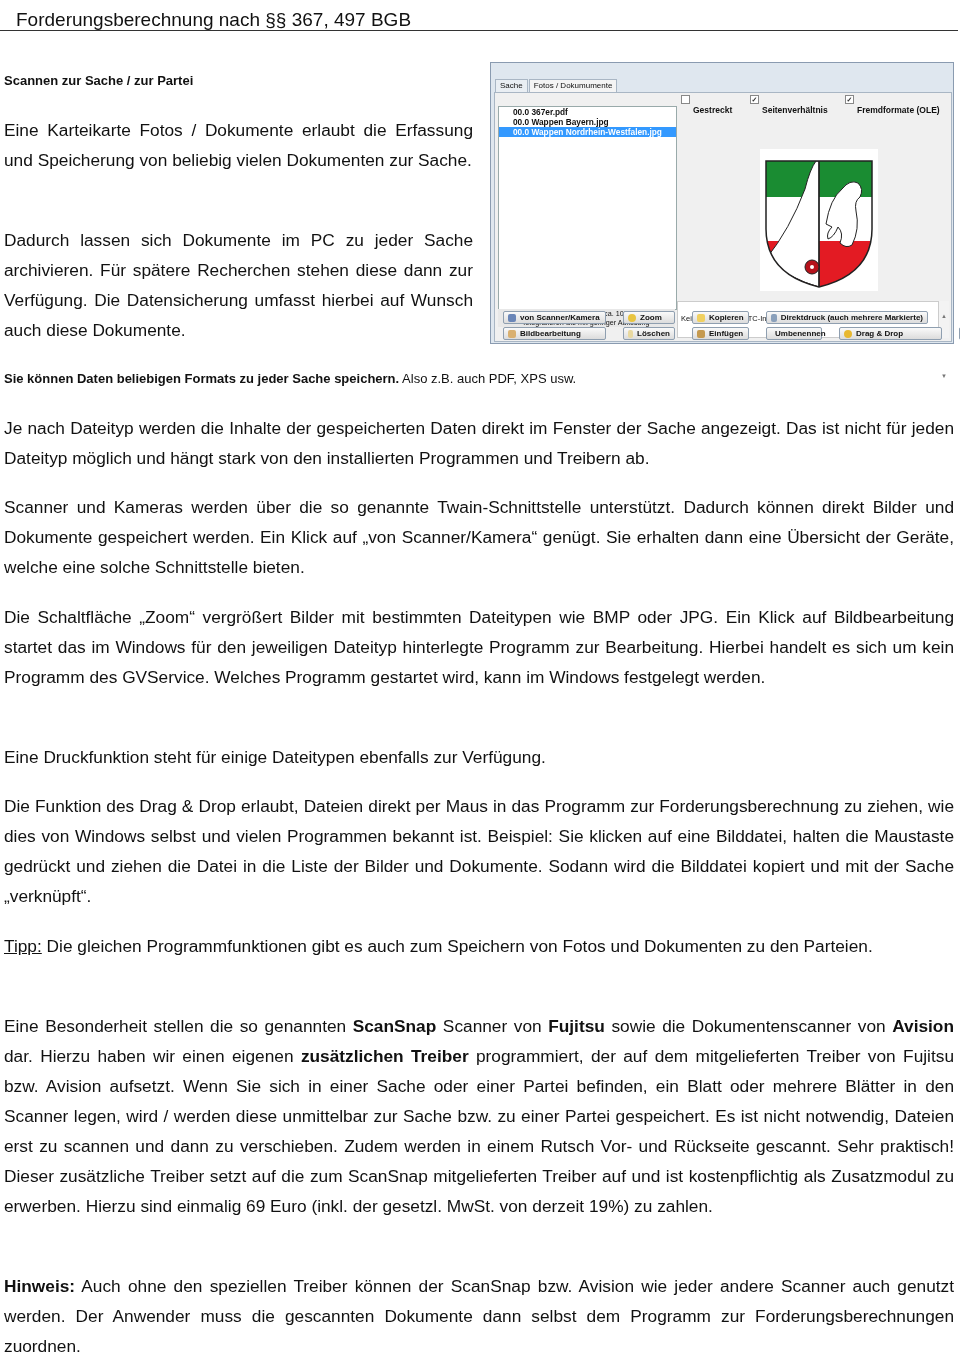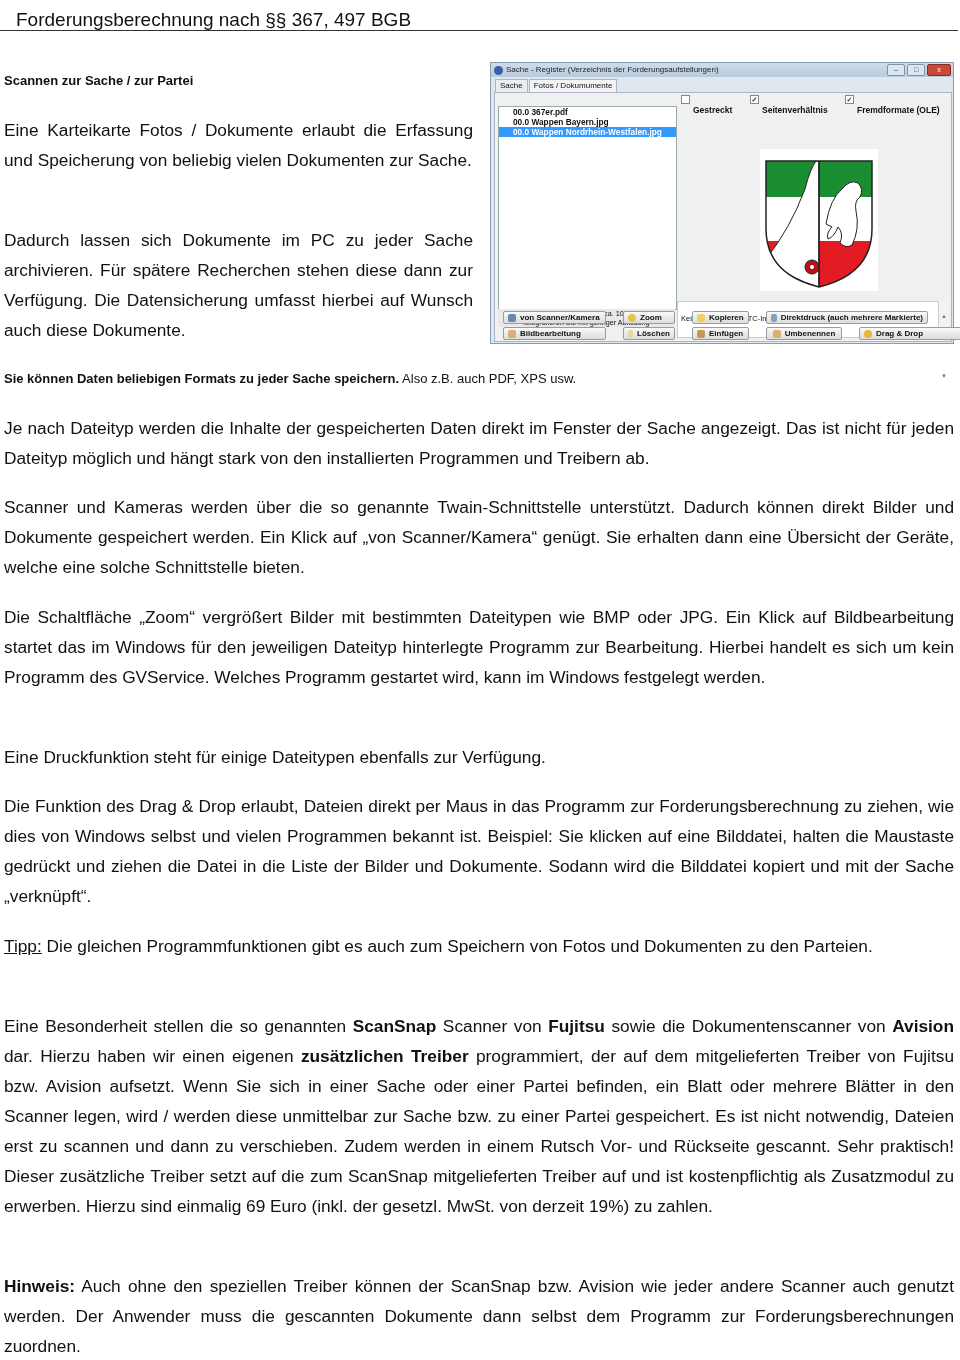--- a/index.html
+++ b/index.html
@@ -52,27 +52,20 @@
 
   <div class="header">Forderungsberechnung nach §§ 367, 497 BGB</div>
   <div class="header-rule"></div>
 
   <div class="section-title">Scannen zur Sache / zur Partei</div>
 
   <p class="para narrow" style="top:115px;">Eine Karteikarte Fotos / Dokumente erlaubt die Erfassung und Speicherung von beliebig vielen Dokumenten zur Sache.</p>
   <p class="para narrow" style="top:225px;">Dadurch lassen sich Dokumente im PC zu jeder Sache archivieren. Für spätere Recherchen stehen diese dann zur Verfügung. Die Datensicherung umfasst hierbei auf Wunsch auch diese Dokumente.</p>
 
   <div class="win">
-    <div class="titlebar">
-      <span class="appicon"></span>
-      <span class="ttl">Sache - Register (Verzeichnis der Forderungsaufstellungen)</span>
-      <span class="wbtn">–</span>
-      <span class="wbtn">□</span>
-      <span class="wbtn close">x</span>
-    </div>
     <div class="tabs">
       <div class="tab">Sache</div>
       <div class="tab active">Fotos / Dokumumente</div>
     </div>
     <div class="panel">
       <div class="list-label">Bilder / gescannte Dokumente</div>
       <div class="list">
         <div class="list-item">00.0 367er.pdf</div>
         <div class="list-item">00.0 Wappen Bayern.jpg</div>
         <div class="list-item sel">00.0 Wappen Nordrhein-Westfalen.jpg</div>
@@ -143,21 +136,21 @@
         <span>Bildbearbeitung</span>
       </div>
       <div class="btn" style="width:52px;">
         <span class="ic" style="background:#e8d8a0;"></span>
         <span>Löschen</span>
       </div>
       <div class="btn" style="width:57px;">
         <span class="ic" style="background:#c59a50;"></span>
         <span>Einfügen</span>
       </div>
-      <div class="btn" style="width:76px;justify-content:center;">
+      <div class="btn" style="width:56px;">
         <span class="ic" style="background:#d9b070;"></span>
         <span>Umbenennen</span>
       </div>
       <div class="btn" style="width:103px;">
         <span class="ic" style="background:#e8b830;border-radius:50%;"></span>
         <span>Drag &amp; Drop</span>
       </div>
       <div class="btn" style="width:58px;">
         <span class="ic" style="background:#e8b830;border-radius:50%;"></span>
         <span>Bild-Import</span>

